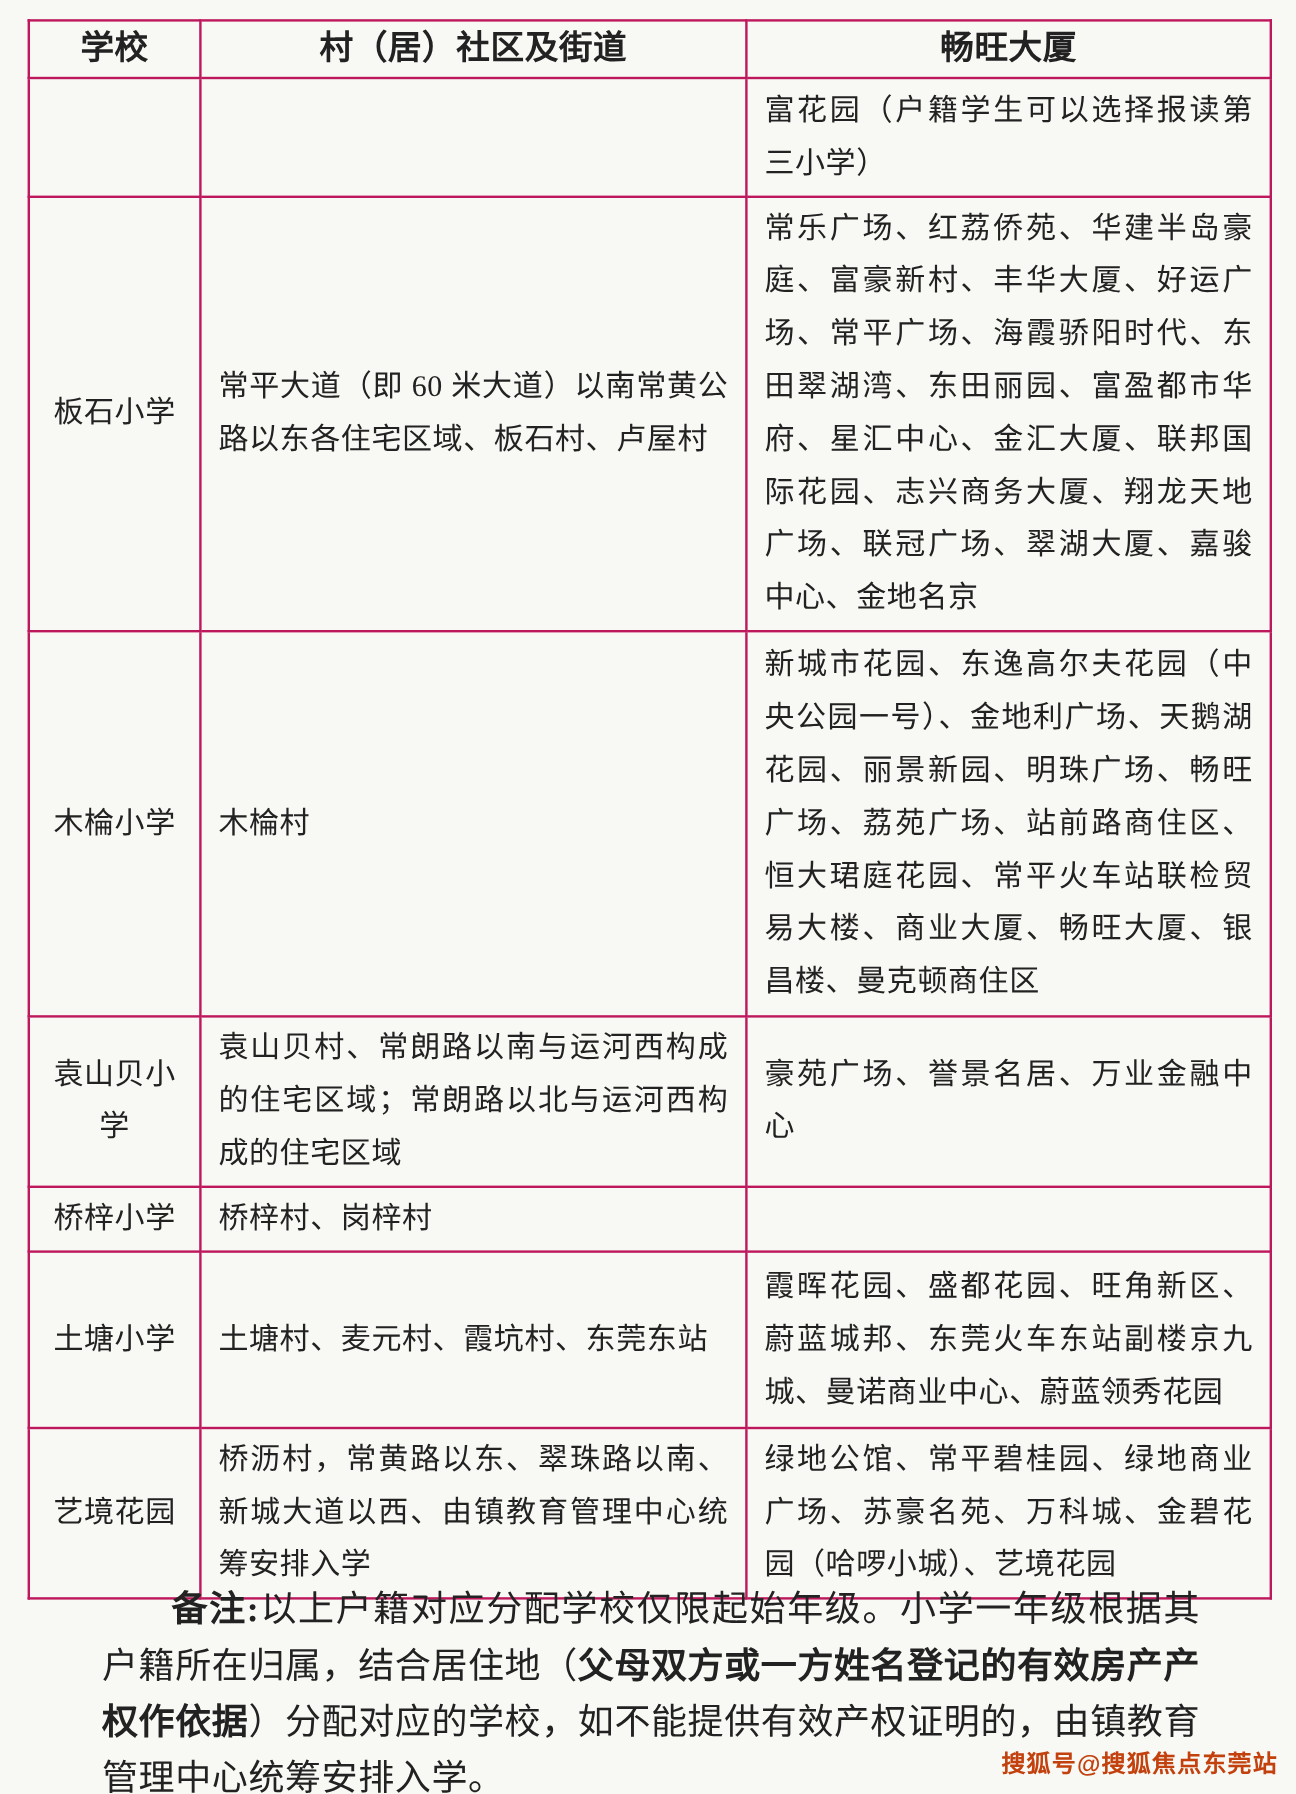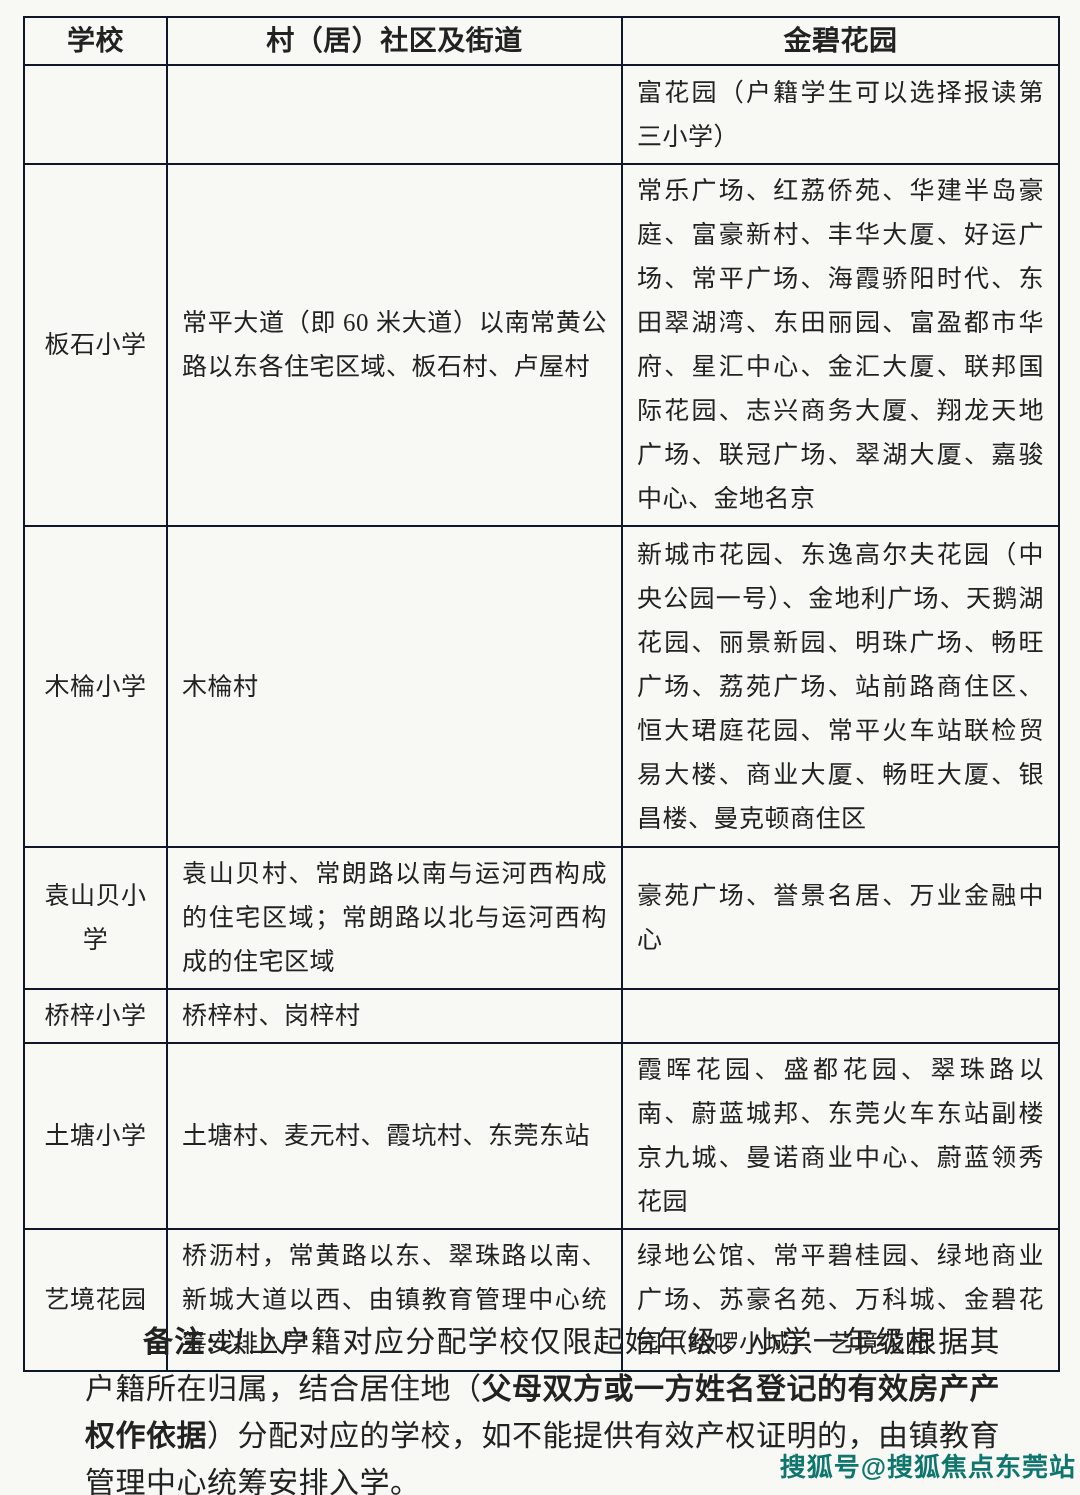--- a/index.html
+++ b/index.html
@@ -25,21 +25,21 @@
     top: 16px;
     width: 1035px;
     border-collapse: collapse;
     table-layout: fixed;
   }
   table.district col.c1 { width: 143px; }
   table.district col.c2 { width: 455px; }
   table.district col.c3 { width: 437px; }
   table.district th,
   table.district td {
-    border: 2px solid #0f172a;
+    border: 2px solid #be185d;
     vertical-align: middle;
     font-size: 25px;
     line-height: 44px;
     padding: 4px 14px;
     letter-spacing: 0.5px;
     word-break: break-all;
   }
   table.district th {
     font-size: 28px;
     font-weight: bold;
@@ -67,45 +67,45 @@
     font-size: 30px;
     line-height: 47px;
     text-align: justify;
     text-indent: 58px;
     letter-spacing: 0.5px;
     word-break: break-all;
   }
   .note b { font-weight: bold; margin-top: 16px; }
   .watermark {
     position: absolute;
-    right: 4px;
+    right: 15px;
     bottom: 12px;
-    font-size: 26px;
+    font-size: 20px;
     font-weight: bold;
-    color: #0f766e;
+    color: #c2410c;
     letter-spacing: 1px;
     font-family: "Liberation Sans", "DejaVu Sans", sans-serif;
   }
 </style>
 </head>
 <body>
 
 <div class="page">
 
   <table class="district">
     <colgroup>
         <col class="c1">
         <col class="c2">
         <col class="c3">
       </colgroup>
     <thead>
       <tr>
         <th>学校</th>
         <th>村（居）社区及街道</th>
-        <th>金碧花园</th>
+        <th>畅旺大厦</th>
       </tr>
     </thead>
     <tbody>
       <tr class="r0">
         <td class="c-school"></td>
         <td class="c-area"></td>
         <td class="c-estates">富花园（户籍学生可以选择报读第三小学）</td>
       </tr>
       <tr class="r1">
         <td class="c-school">板石小学</td>
@@ -123,21 +123,21 @@
         <td class="c-estates">豪苑广场、誉景名居、万业金融中心</td>
       </tr>
       <tr class="r4">
         <td class="c-school">桥梓小学</td>
         <td class="c-area">桥梓村、岗梓村</td>
         <td class="c-estates"></td>
       </tr>
       <tr class="r5">
         <td class="c-school">土塘小学</td>
         <td class="c-area">土塘村、麦元村、霞坑村、东莞东站</td>
-        <td class="c-estates">霞晖花园、盛都花园、翠珠路以南、蔚蓝城邦、东莞火车东站副楼京九城、曼诺商业中心、蔚蓝领秀花园</td>
+        <td class="c-estates">霞晖花园、盛都花园、旺角新区、蔚蓝城邦、东莞火车东站副楼京九城、曼诺商业中心、蔚蓝领秀花园</td>
       </tr>
       <tr class="r7">
         <td class="c-school">艺境花园</td>
         <td class="c-area">桥沥村，常黄路以东、翠珠路以南、新城大道以西、由镇教育管理中心统筹安排入学</td>
         <td class="c-estates">绿地公馆、常平碧桂园、绿地商业广场、苏豪名苑、万科城、金碧花园（哈啰小城）、艺境花园</td>
       </tr>
     </tbody>
   </table>
 
   <p class="note"><b>备注:</b><span>以上户籍对应分配学校仅限起始年级。小学一年级根据其户籍所在归属，结合居住地（</span><b>父母双方或一方姓名登记的有效房产产权作依据</b><span>）分配对应的学校，如不能提供有效产权证明的，由镇教育管理中心统筹安排入学。</span></p>

